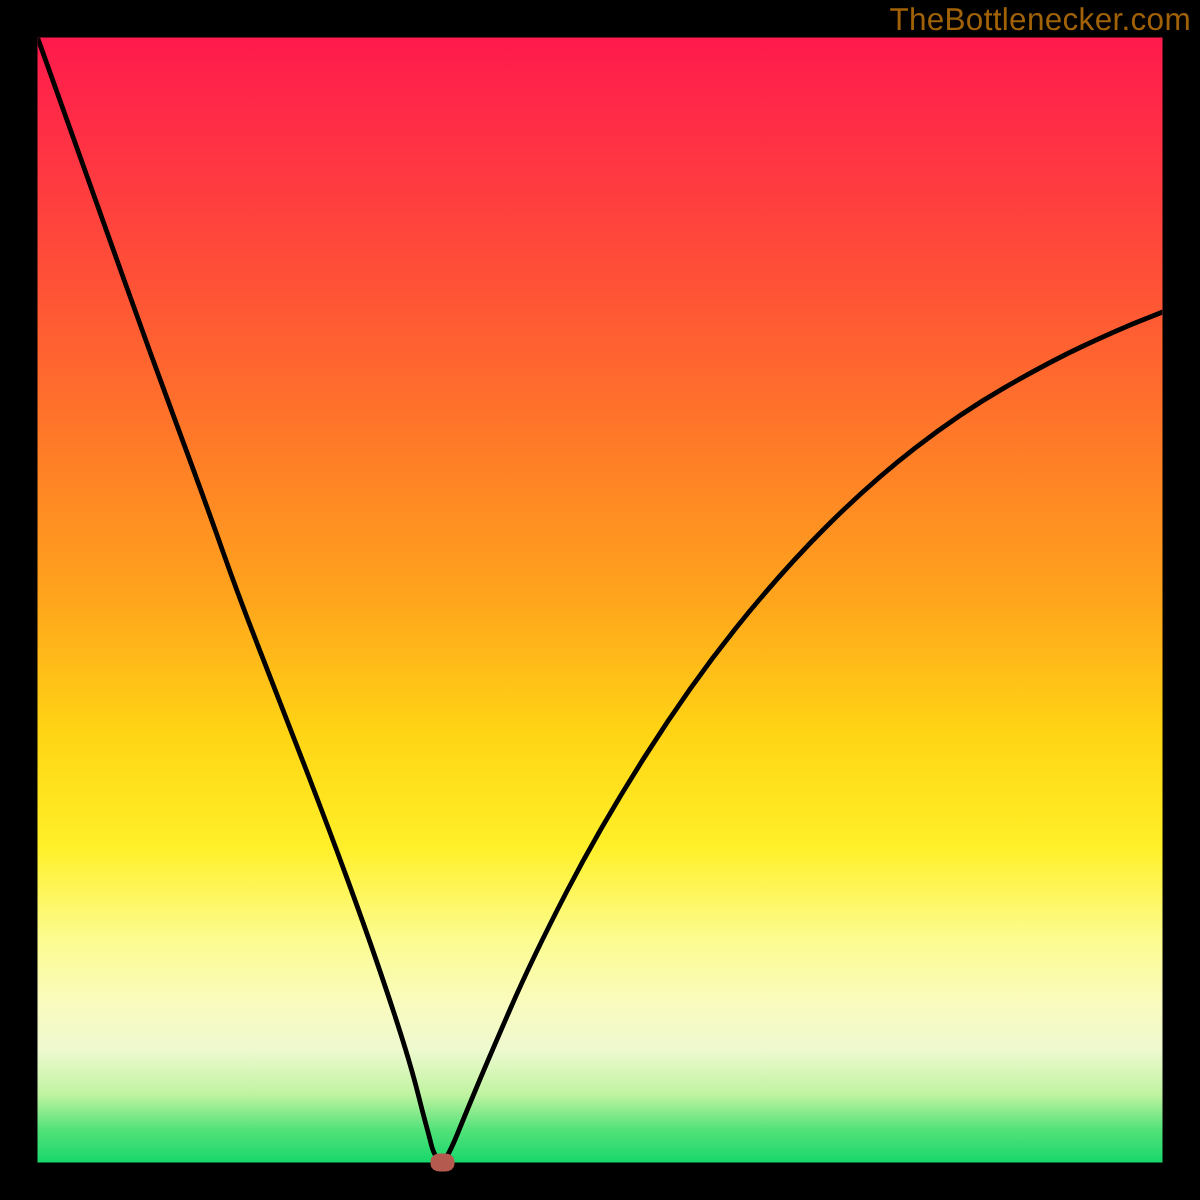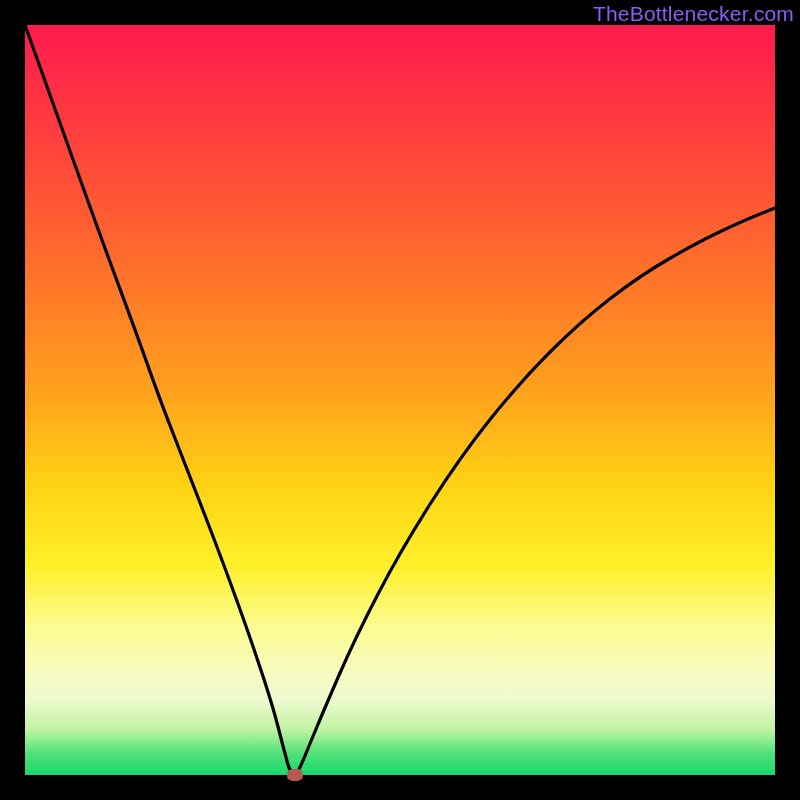--- a/index.html
+++ b/index.html
@@ -54,21 +54,21 @@
     border-radius: 6px / 5px;
     background: #b55a4e;
     transform: translate(-50%, -50%);
     pointer-events: none;
   }
 
   .watermark {
     position: absolute;
     top: 2px;
     right: 6px;
-    color: #8b5cf6;
+    color: #a16207;
     font-size: 21px;
     font-weight: 500;
     letter-spacing: 0.2px;
     user-select: none;
   }
 </style>
 </head>
 <body>
 
 <div class="watermark">TheBottlenecker.com</div>

